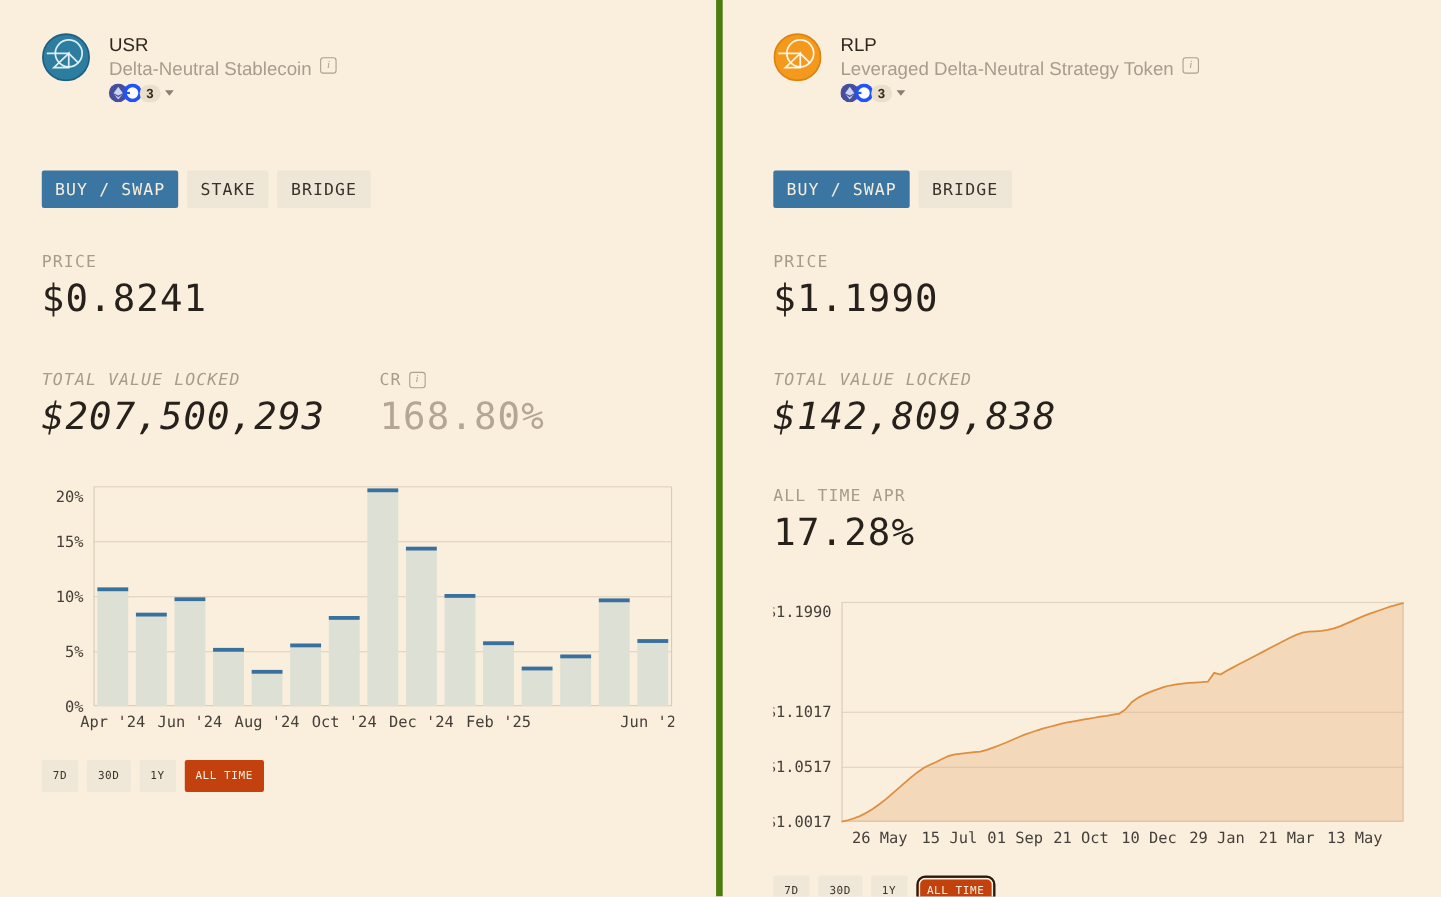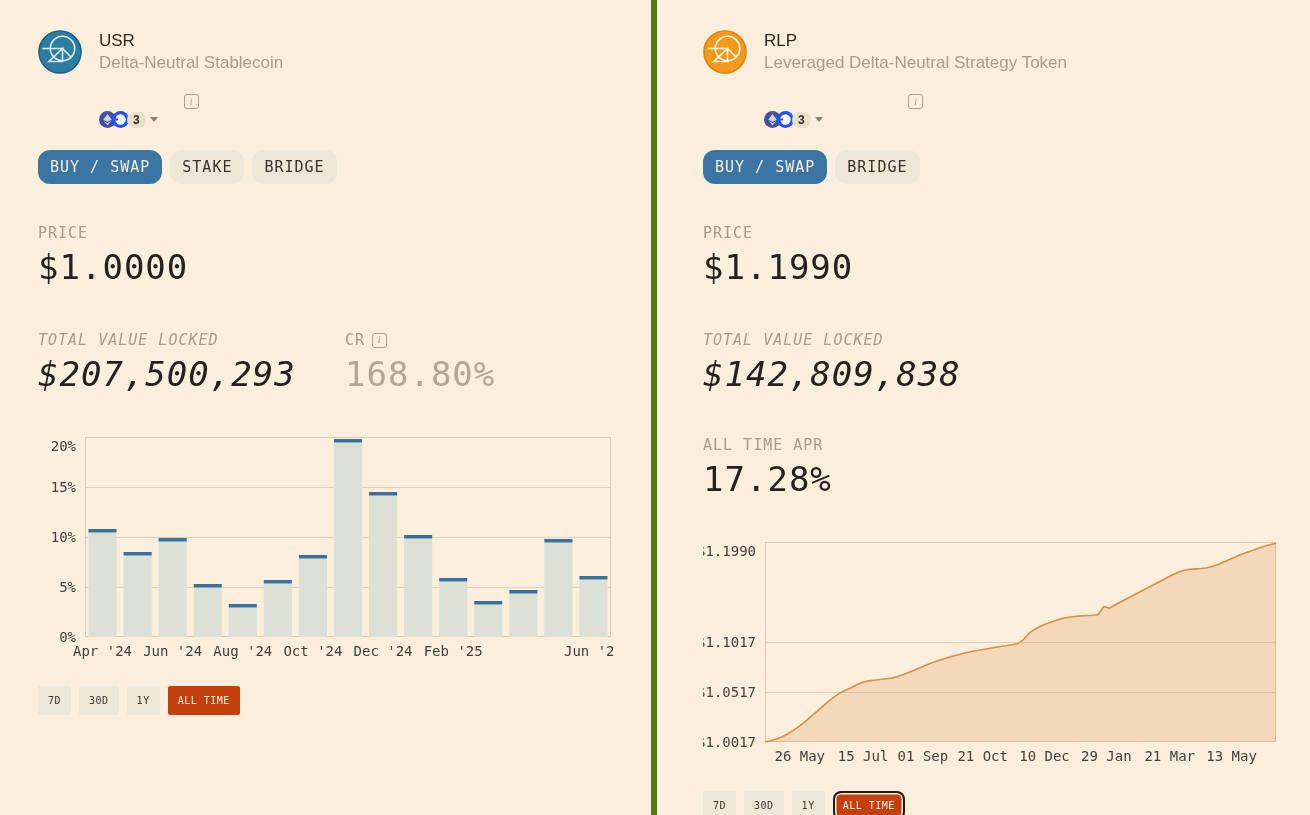--- a/index.html
+++ b/index.html
@@ -15,21 +15,21 @@
   .panel.right { width: 653px; padding-left: 46px; }
 
   
   .header { display: flex; align-items: flex-start; gap: 17px; }
   .logo { width: 44px; height: 44px; flex: 0 0 auto; }
   .head-col { display: flex; flex-direction: column; }
   .token-name {
     font-family: "Liberation Sans", sans-serif;
     font-size: 17px; font-weight: 500; color: #2f2821; line-height: 22px;
   }
-  .token-subtitle-row { display: flex; align-items: center; gap: 20px; line-height: 22px; flex-direction: column; }
+  .token-subtitle-row { display: flex; align-items: flex-start; gap: 8px; line-height: 22px; }
   .token-subtitle {
     font-family: "Liberation Sans", sans-serif;
     font-size: 17px; color: #a89d8c;
   }
   .info-icon {
     display: inline-flex; align-items: center; justify-content: center;
     width: 15px; height: 15px; border: 1px solid #aba08e; border-radius: 3px;
     font-size: 10px; color: #aba08e; font-family: "Liberation Serif", serif;
     font-style: italic; flex: 0 0 auto;
   }
@@ -42,21 +42,21 @@
     padding: 1px 6px; margin-left: -2px; line-height: 14px;
   }
   .caret { margin-left: 4px; width: 0; height: 0; border-left: 4px solid transparent;
     border-right: 4px solid transparent; border-top: 5px solid #8a8070; }
 
   
   .actions { display: flex; gap: 8px; margin-top: 22px; }
   .btn {
     height: 34px; padding: 0 12px; border: none; cursor: pointer;
     font-family: "DejaVu Sans Mono", monospace; font-size: 15px; letter-spacing: 1px;
-    background: #eee6d6; color: #39322a; border-radius: 12px;
+    background: #eee6d6; color: #39322a; border-radius: 2px; margin-top: 40px;
   }
   .btn.primary { background: #3b76a2; color: #f7eddc; }
 
   
   .stat-label { font-size: 15px; letter-spacing: 1px; color: #a79c89;
     display: flex; align-items: center; gap: 7px; line-height: 18px; }
   .stat-value { font-size: 34px; letter-spacing: 1px; color: #27211b; line-height: 42px; margin-top: 4px; }
   .stat-value.muted { color: #b3a793; }
   .stat-price { margin-top: 40px; }
   .stat-row   { margin-top: 43px; display: flex; }
@@ -117,21 +117,21 @@
   </div>
 
   <div class="actions">
       <button class="btn primary">BUY / SWAP</button>
       <button class="btn">STAKE</button>
       <button class="btn">BRIDGE</button>
     </div>
 
   <div class="stat-price">
     <div class="stat-label">PRICE</div>
-    <div class="stat-value">$1.0000</div>
+    <div class="stat-value">$0.8241</div>
   </div>
 
   <div class="stat-row">
     <div class="stat-cell-tvl">
       <div class="stat-label">TOTAL VALUE LOCKED</div>
       <div class="stat-value">$207,500,293</div>
     </div>
     <div>
       <div class="stat-label">
         <span>CR</span>

